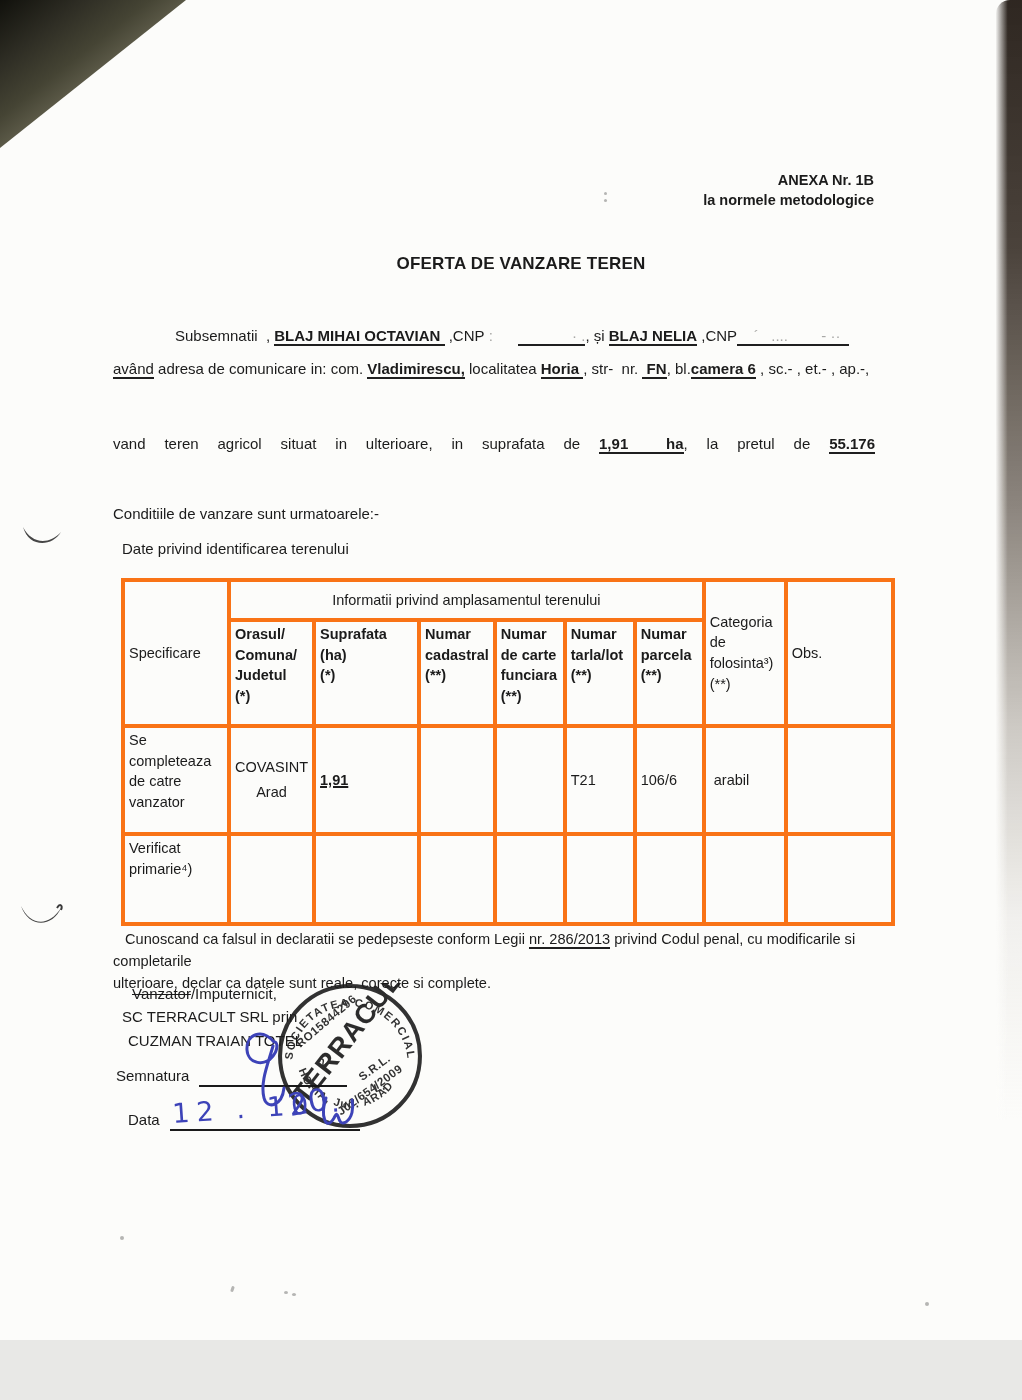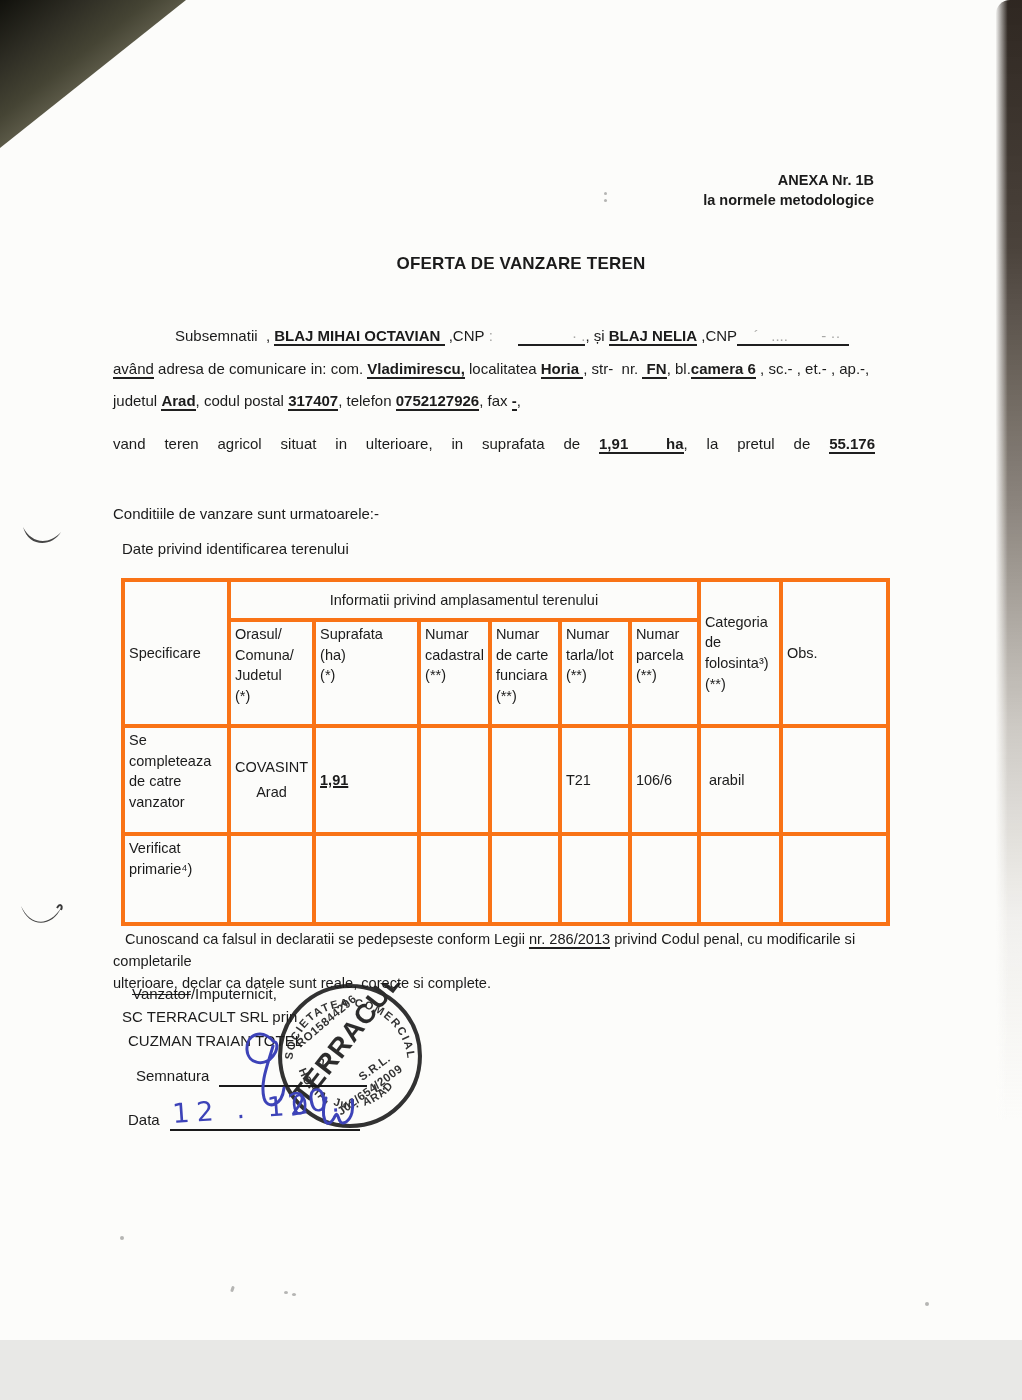--- a/index.html
+++ b/index.html
@@ -26,21 +26,21 @@
   .offer{left:113px;top:428px;width:762px;line-height:31px;}
   .jline{text-align:justify;-moz-text-align-last:justify;text-align-last:justify;word-spacing:6px;}
   .cond{left:113px;top:505px;}
   .caption{left:122px;top:540px;}
   .decl{left:113px;top:928px;width:776px;font-size:14.6px;line-height:22px;}
   .decl .ln1{text-indent:12px;}
   .sigblock{font-size:15px;line-height:23px;}
   .role{left:132px;top:982px;}
   .company{left:122px;top:1005px;}
   .signame{left:128px;top:1029px;}
-  .semnrow{left:136px;top:1064px;}
+  .semnrow{left:116px;top:1064px;}
   .datarow{left:128px;top:1108px;}
   .wline{display:inline-block;border-bottom:2px solid #1a1a1a;height:20px;vertical-align:bottom;}
   .wl-semn{width:148px;margin-left:10px;}
   .wl-data{width:190px;margin-left:10px;}
   
   .seg.b{font-weight:bold;}
   .seg.u{border-bottom:2px solid #1f1f1f;}
   .seg.s{text-decoration:line-through;}
   .seg.f{color:#a8a8a6;}
   
@@ -90,21 +90,20 @@
   <div class="abs anexa">
     <div>ANEXA Nr. 1B</div>
     <div>la normele metodologice</div>
   </div>
 
   <div class="abs doc-title">OFERTA DE VANZARE TEREN</div>
 
   <div class="abs intro body-text">
     <div class="ln1"><span class="seg">Subsemnatii</span><span class="seg">&nbsp;&nbsp;, </span><span class="seg b u">BLAJ MIHAI OCTAVIAN&nbsp;</span><span class="seg">&nbsp;,CNP</span><span class="seg f">&nbsp;:&nbsp;&nbsp;&nbsp;&nbsp;&nbsp;&nbsp;</span><span class="seg u f">&nbsp;&nbsp;&nbsp;&nbsp;&nbsp;&nbsp;&nbsp;&nbsp;&nbsp;&nbsp;&nbsp;&nbsp;&nbsp;·&nbsp;.</span><span class="seg">,&nbsp;și </span><span class="seg b u">BLAJ NELIA</span><span class="seg">&nbsp;,CNP</span><span class="seg u">&nbsp;&nbsp;</span><span class="seg u f">&nbsp;&nbsp;´&nbsp;&nbsp;&nbsp;....&nbsp;&nbsp;&nbsp;&nbsp;&nbsp;&nbsp;&nbsp;&nbsp;-&nbsp;··&nbsp;&nbsp;</span></div>
     <div><span class="seg u">având</span><span class="seg"> adresa de comunicare in: com. </span><span class="seg b u">Vladimirescu,</span><span class="seg"> localitatea </span><span class="seg b u">Horia&nbsp;</span><span class="seg">, str-&nbsp; nr. </span><span class="seg b u">&nbsp;FN</span><span class="seg">, bl.</span><span class="seg b u">camera 6</span><span class="seg"> , sc.- , et.- , ap.-,</span></div>
-    <div><span class="seg">judetul </span><span class="seg b u">Arad</span><span class="seg">, codul postal </span><span class="seg b u">317407</span><span class="seg">, telefon </span><span class="seg b u">0752127926</span><span class="seg">, fax </span><span class="seg b u">-</span><span class="seg">,</span></div>
   </div>
 
   <div class="abs offer body-text">
     <div class="jline"><span class="seg">vand teren agricol situat in ulterioare, in suprafata de </span><span class="seg b u">1,91&nbsp; ha</span><span class="seg">, la pretul de </span><span class="seg b u">55.176</span></div>
   </div>
 
   <div class="abs cond body-text">Conditiile de vanzare sunt urmatoarele:-</div>
   <div class="abs caption body-text">Date privind identificarea terenului</div>
 
   <table class="land-table">
@@ -122,21 +121,21 @@
     <tbody>
         <tr style="height:40px;">
       <td rowspan="2" class="vmid">Specificare</td>
       <td colspan="6" class="tcent">Informatii privind amplasamentul terenului</td>
       <td rowspan="2" class="pre vmid">Categoria
 de
 folosinta³)
 (**)</td>
       <td rowspan="2" class="vmid">Obs.</td>
     </tr>
-    <tr style="height:106px;">
+    <tr style="height:106px;font-weight:bold;">
       <td class="pre vtop">Orasul/
 Comuna/
 Judetul
 (*)</td>
       <td class="pre vtop">Suprafata
 (ha)
 (*)</td>
       <td class="pre vtop">Numar
 cadastral
 (**)</td>

